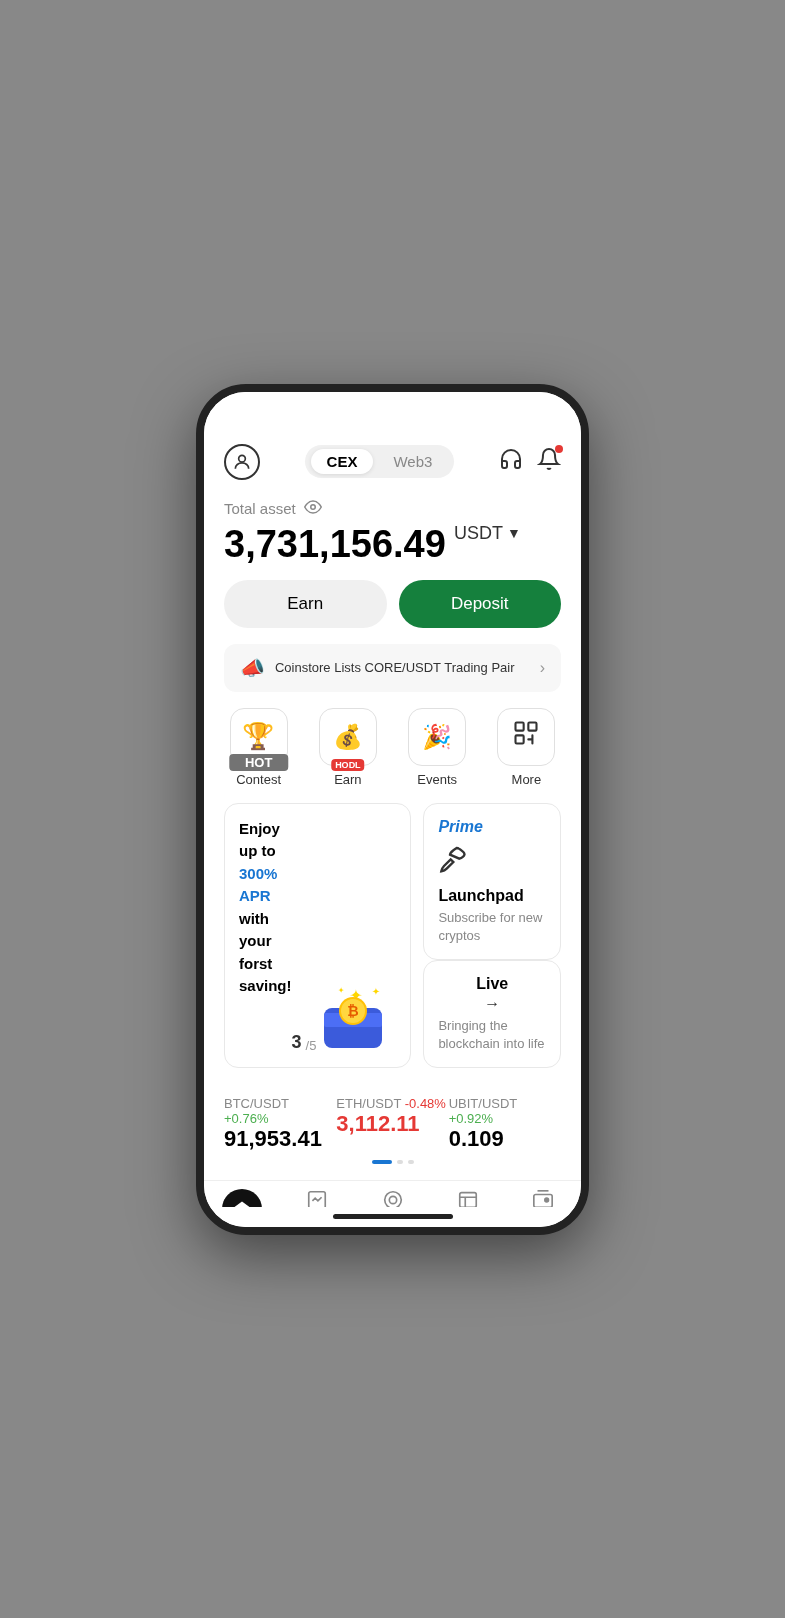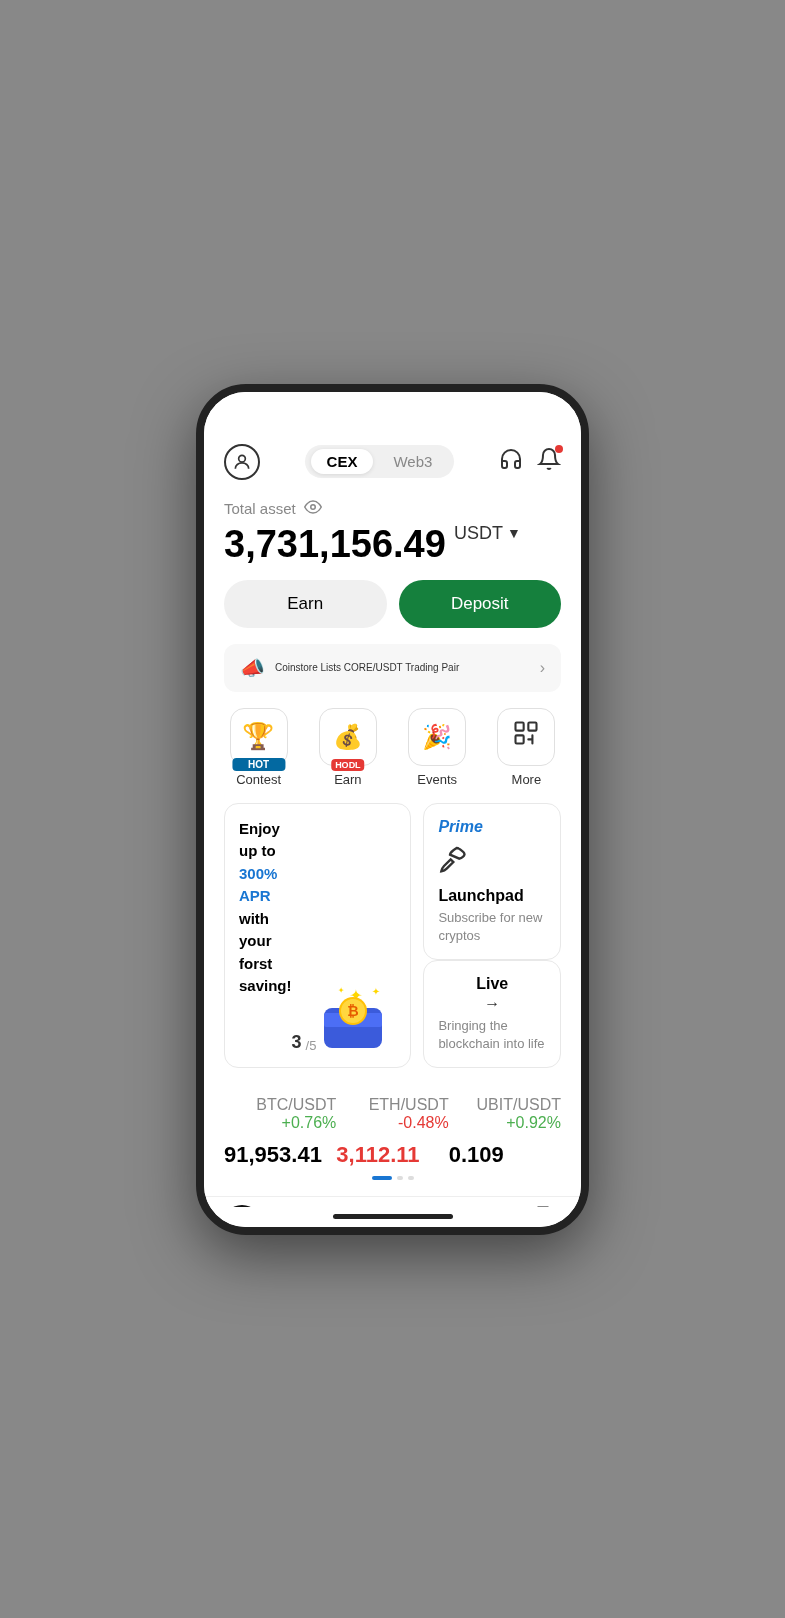--- a/index.html
+++ b/index.html
@@ -198,23 +198,23 @@
       position: relative;
     }
     .quick-label {
       font-size: 13px;
       color: #333;
       font-weight: 400;
     }
     .badge-hot {
       position: absolute;
       bottom: -6px; left: 50%; transform: translateX(-50%);
-      background: #0369a1;
+      background: #737373;
       color: #fff;
-      font-size: 10px;
+      font-size: 13px;
       font-weight: 700;
       padding: 1px 16px;
       border-radius: 4px;
       white-space: nowrap;
     }
     .badge-hodl {
       position: absolute;
       bottom: -6px; left: 50%; transform: translateX(-50%);
       background: #e53935;
       color: #fff;
@@ -303,24 +303,23 @@
       display: flex;
       gap: 0;
       overflow-x: auto;
     }
     .ticker-items::-webkit-scrollbar { display: none; }
     .ticker-item {
       flex: 1;
       min-width: 0;
     }
     .ticker-pair {
-      font-size: 16px;
+      font-size: 13px;
       color: #888;
-      margin-bottom: 10px;
-      text-align: right;
+      margin-bottom: 0;
     }
     .ticker-change-pos { color: #4caf50; font-weight: 500; }
     .ticker-change-neg { color: #e53935; font-weight: 500; }
     .ticker-price {
       font-size: 22px;
       font-weight: 600;
       color: #000;
     }
     .ticker-price.negative { color: #e53935; }
     .ticker-dot-row {
@@ -440,21 +439,21 @@
     </div>
 
     <div class="action-buttons">
       <button class="btn-earn">Earn</button>
       <button class="btn-deposit">Deposit</button>
     </div>
 
     <div class="banner">
       <div class="banner-left">
         <span class="banner-icon">📣</span>
-        <span style="font-size:10px;">Coinstore Lists CORE/USDT Trading Pair</span>
+        <span style="font-size:13px;">Coinstore Lists CORE/USDT Trading Pair</span>
       </div>
       <span class="banner-arrow">›</span>
     </div>
 
     <div class="quick-icons">
 
       <div class="quick-item">
         <div class="quick-icon-box">
           <span style="font-size:26px;">🏆</span>
           <span class="badge-hot">HOT</span>

